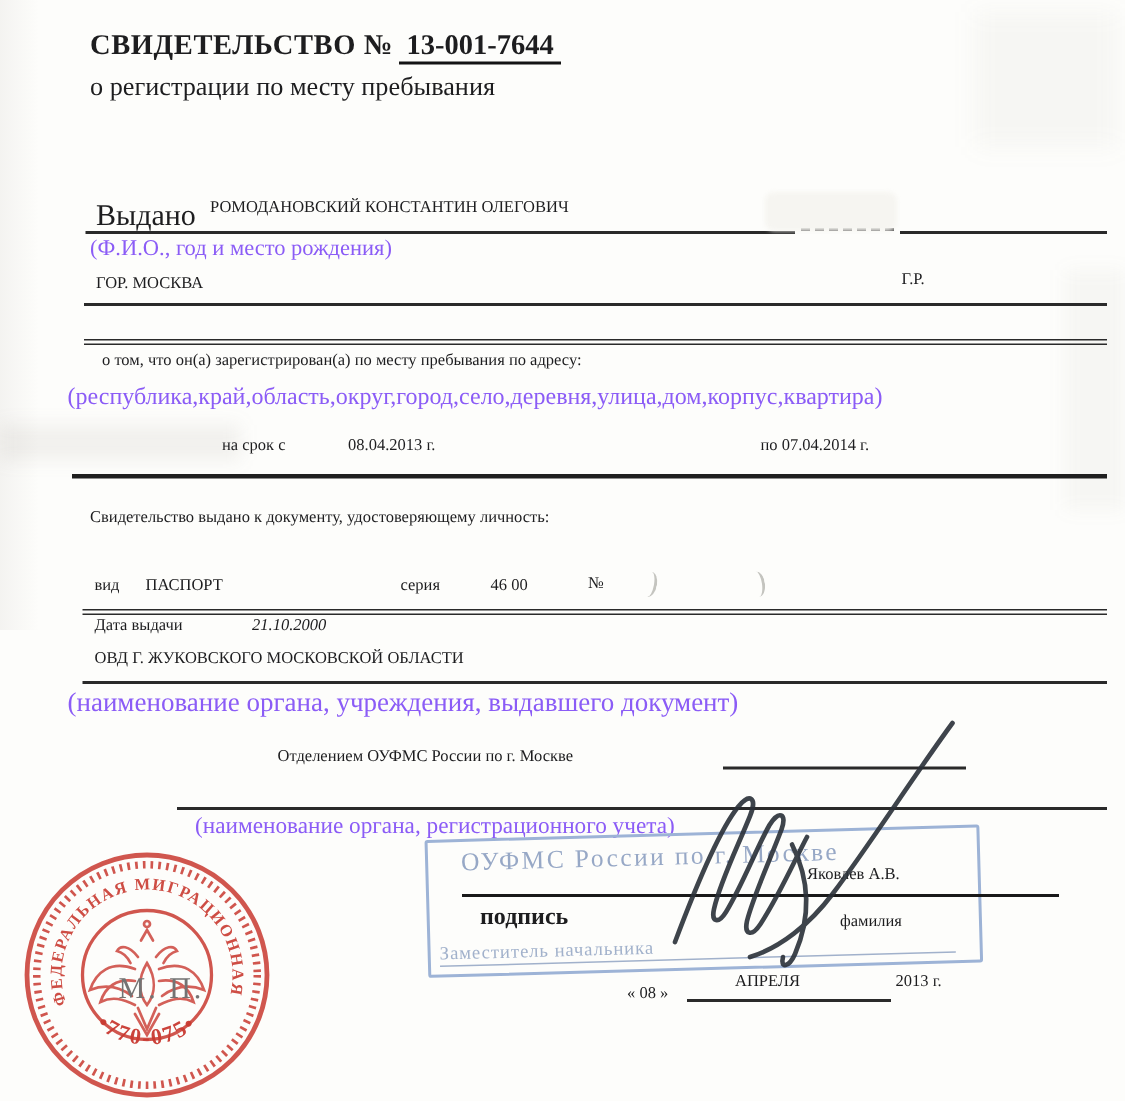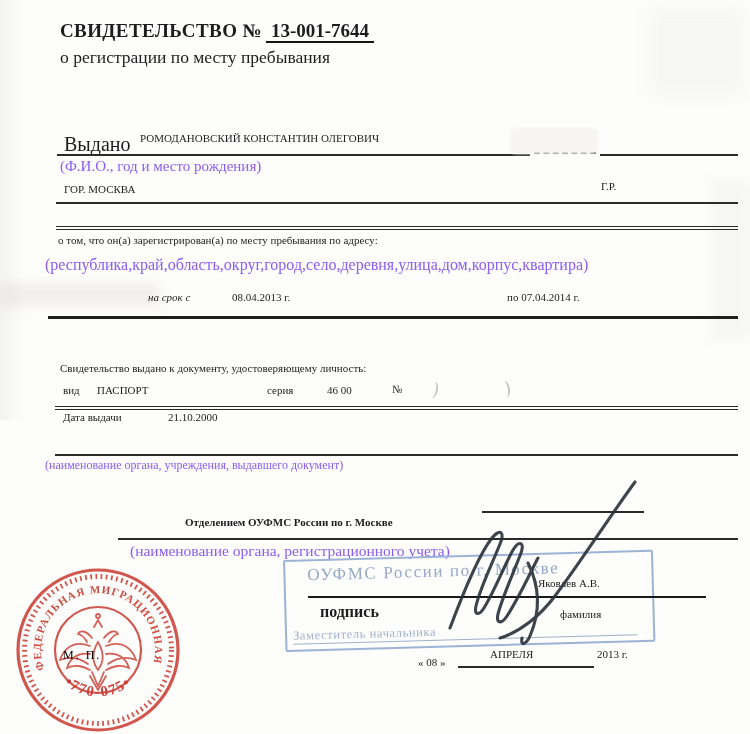--- a/index.html
+++ b/index.html
@@ -50,44 +50,45 @@
   <div class="abs rule" style="left:57px;top:154px;width:473px;"></div>
   <div class="abs" style="left:534px;top:152px;width:62px;border-top:2.5px dashed #4a4a4a;"></div>
   <div class="abs rule" style="left:600px;top:154px;width:138px;"></div>
   <div class="abs smudge" style="left:510px;top:128px;width:88px;height:26px;"></div>
   <div class="abs center caption" style="left:60px;top:158px;width:660px;">(Ф.И.О., год и место рождения)</div>
 
   <span class="abs txt" style="left:64px;top:183px;">ГОР. МОСКВА</span>
   <div class="abs rule" style="left:56px;top:202px;width:682px;"></div>
 
   <div class="abs rule-double" style="left:56px;top:226px;width:682px;"></div>
-  <div class="abs center txt" style="left:58px;top:234px;width:665px;">о том, что он(а) зарегистрирован(а) по месту пребывания по адресу:</div>
+  <div class="abs center txt" style="left:68px;top:234px;width:665px;">о том, что он(а) зарегистрирован(а) по месту пребывания по адресу:</div>
   <div class="abs center caption" style="left:45px;top:256px;width:712px;font-size:16px;">(республика,край,область,округ,город,село,деревня,улица,дом,корпус,квартира)</div>
 
-  <span class="abs txt" style="left:148px;top:291px;font-style:italic;">на срок с</span>
+  <span class="abs txt" style="left:148px;top:291px;">на срок с</span>
   <span class="abs txt" style="left:232px;top:291px;">08.04.2013 г.</span>
   <span class="abs txt" style="left:507px;top:291px;">по 07.04.2014 г.</span>
   <div class="abs" style="left:48px;top:316px;width:690px;height:2.6px;background:#1f1f1f;"></div>
 
-  <div class="abs center txt" style="left:60px;top:339px;width:665px;margin-top:23px;">Свидетельство выдано к документу, удостоверяющему личность:</div>
+  <div class="abs center txt" style="left:60px;top:339px;width:665px;">Свидетельство выдано к документу, удостоверяющему личность:</div>
   <span class="abs txt" style="left:63px;top:384px;">вид</span>
   <span class="abs txt" style="left:97px;top:384px;">ПАСПОРТ</span>
   <span class="abs txt" style="left:267px;top:384px;">серия</span>
   <span class="abs txt" style="left:327px;top:384px;">46 00</span>
   <span class="abs txt" style="left:392px;top:383px;">№</span>
   <div class="abs faintmark" style="left:428px;top:381px;transform:rotate(10deg);"></div>
   <div class="abs faintmark" style="left:500px;top:381px;transform:rotate(-8deg);"></div>
   <div class="abs rule-double" style="left:55px;top:406px;width:683px;border-top-width:1.1px;border-bottom-width:1.1px;"></div>
   <span class="abs txt" style="left:63px;top:411px;">Дата выдачи</span>
-  <span class="abs txt" style="left:168px;top:411px;">21.10.2000</span>
+  <span class="abs txt" style="left:168px;top:411px;font-style:italic;">21.10.2000</span>
+  <span class="abs txt" style="left:63px;top:433px;">ОВД Г. ЖУКОВСКОГО МОСКОВСКОЙ ОБЛАСТИ</span>
   <div class="abs" style="left:55px;top:454px;width:683px;height:2.2px;background:#2a2a2a;"></div>
-  <div class="abs center caption" style="left:45px;top:458px;width:660px;font-size:12px;">(наименование органа, учреждения, выдавшего документ)</div>
+  <div class="abs center caption" style="left:45px;top:458px;width:660px;font-size:18px;">(наименование органа, учреждения, выдавшего документ)</div>
 
   <div class="abs rule" style="left:482px;top:511px;width:162px;"></div>
-  <span class="abs txt" style="left:185px;top:516px;font-weight:bold;">Отделением  ОУФМС России по г. Москве</span>
+  <span class="abs txt" style="left:185px;top:498px;">Отделением  ОУФМС России по г. Москве</span>
   <div class="abs" style="left:118px;top:538px;width:620px;height:1.8px;background:#2a2a2a;"></div>
   <div class="abs center caption" style="left:130px;top:542px;width:520px;font-size:15.5px;">(наименование органа, регистрационного учета)</div>
 
   <div class="abs bstamp" style="left:283px;top:560px;width:370px;height:92px;">
     <div class="abs bstamp-t1" style="left:22px;top:4px;">ОУФМС России по г. Москве</div>
     <div class="abs bstamp-t2" style="left:6px;bottom:5px;width:344px;">Заместитель начальника</div>
   </div>
 
   <div class="abs" style="left:308px;top:596px;width:398px;height:2.4px;background:#191919;"></div>
   <span class="abs txt" style="left:320px;top:603px;font-weight:bold;font-size:16px;">подпись</span>
@@ -122,21 +123,21 @@
       <path d="M 82 63 L 86 56 L 90 63"></path>
       <circle cx="86" cy="52" r="2"></circle>
       <path d="M 78 82 C 62 76 52 84 48 96 C 58 92 68 94 76 100"></path>
       <path d="M 78 90 C 66 88 58 94 55 104 C 63 100 70 102 78 106"></path>
       <path d="M 94 82 C 110 76 120 84 124 96 C 114 92 104 94 96 100"></path>
       <path d="M 94 90 C 106 88 114 94 117 104 C 109 100 102 102 94 106"></path>
       <path d="M 80 108 L 86 122 L 92 108"></path>
       <path d="M 78 112 L 86 126 L 94 112"></path>
     </g>
   </svg>
-  <span class="abs" style="left:63px;top:648px;font-size:12px;letter-spacing:2px;color:#000000;">М. П.</span>
+  <span class="abs" style="left:79px;top:648px;font-size:20px;letter-spacing:2px;color:#737373;">М. П.</span>
 
   <svg class="abs" style="left:380px;top:468px;" width="290" height="195" viewBox="0 0 290 195">
     <g stroke="#2a3038" stroke-width="3.1" fill="none" stroke-linecap="round" opacity="0.9">
       <path d="M 70 160 C 85 120 100 85 112 70 C 120 60 125 64 120 76 C 112 96 100 120 96 138 C 94 147 99 148 104 140 C 115 122 124 98 133 82 C 139 72 145 74 141 85 C 133 106 122 130 118 146 C 116 155 121 157 127 148 C 140 128 150 105 158 90"></path>
       <path d="M 255 14 C 230 48 200 95 175 128 C 160 148 140 164 120 170"></path>
       <path d="M 148 95 C 158 115 162 140 150 168 C 146 177 140 178 142 170"></path>
     </g>
   </svg>
 
 </div>

